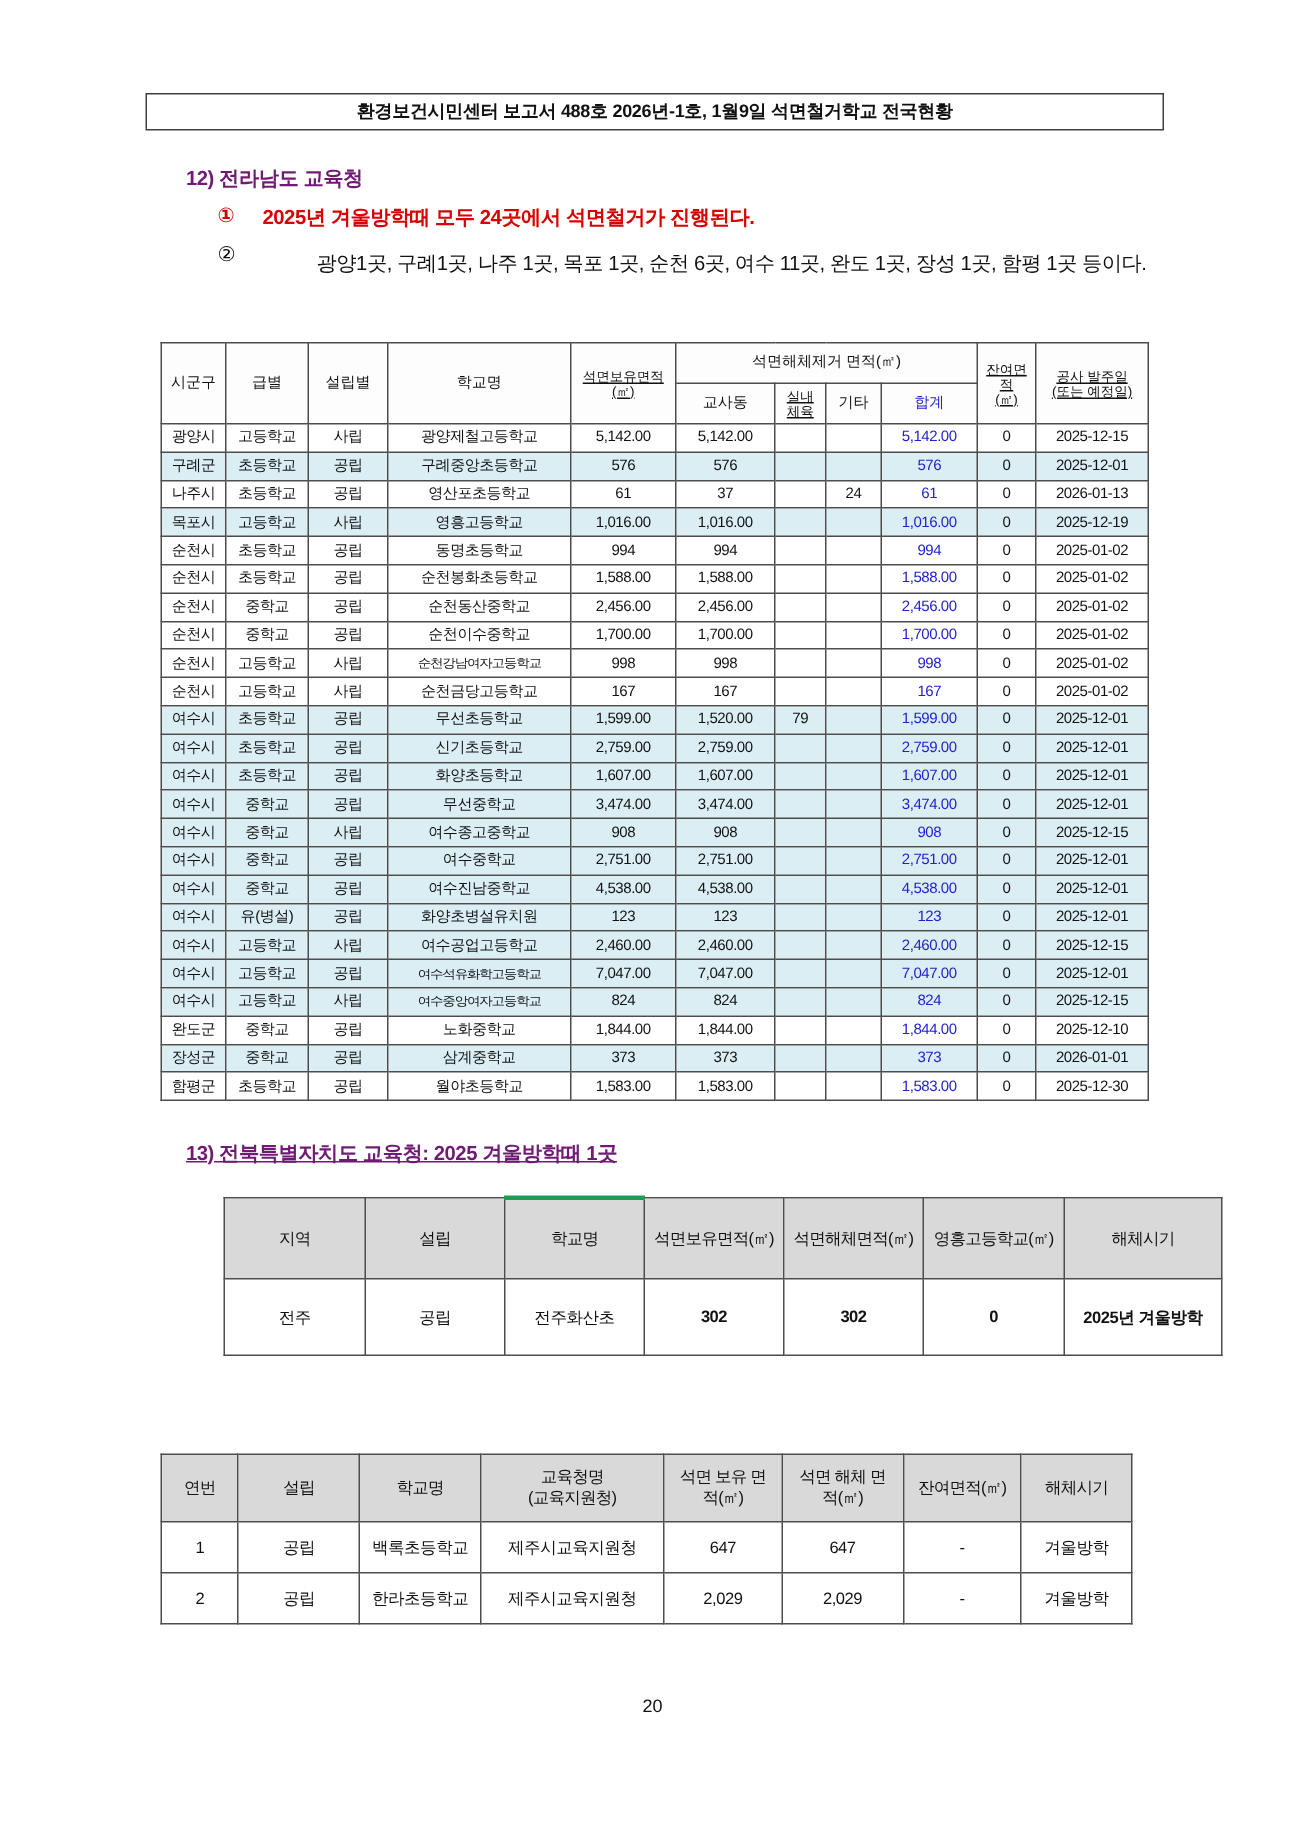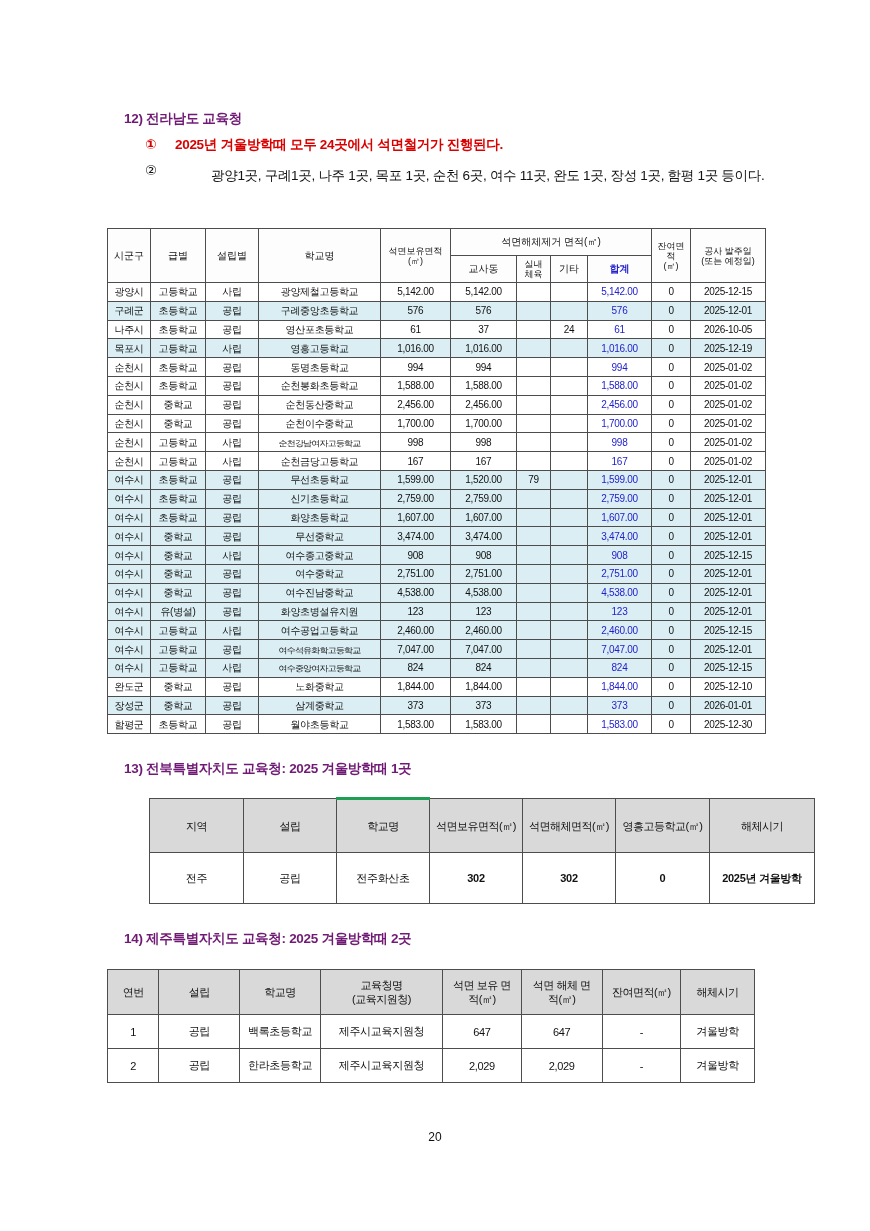--- a/index.html
+++ b/index.html
@@ -5,21 +5,21 @@
   html,body{margin:0;padding:0;background:#fff;}
   body{font-family:"Liberation Sans","DejaVu Sans",sans-serif;color:#111;}
   .page{position:relative;width:870px;height:1231px;margin:0 auto;background:#fff;overflow:hidden;}
 
   .title-box{position:absolute;top:62px;left:97px;width:677px;height:23px;
     border:1.5px solid #3f3f3f;display:flex;align-items:center;justify-content:center;}
   .title-box span{font-size:12px;font-weight:600;letter-spacing:-0.2px;}
 
   .sec-heading{position:absolute;left:124px;font-size:13.5px;font-weight:bold;color:#701a75;letter-spacing:-0.3px;}
   #sec12-heading{top:110px;}
-  #sec13-heading{top:760px;}
+  #sec13-heading{top:760px;text-decoration:underline;}
   #sec14-heading{top:930px;}
 
   .list-item{position:absolute;left:145px;display:flex;font-size:13.5px;letter-spacing:-0.3px;}
   .list-item .marker{width:30px;flex:0 0 30px;}
   #sec12-item1{top:136px;}
   #sec12-item1 .marker,#sec12-item1 .itext{color:#d90000;font-weight:bold;}
   #sec12-item2{top:162px;}
   #sec12-item2 .itext{width:592px;line-height:28px;margin-left:36px;}
 
   table{border-collapse:collapse;table-layout:fixed;}
@@ -27,22 +27,22 @@
   th{white-space:pre-line;font-weight:normal;}
 
   
   #t1{position:absolute;top:228px;left:107px;width:658px;font-size:10px;}
   #t1 th{background:#fdfdfd;font-size:10px;line-height:12px;padding:1px 0;}
   #t1 .h-top{height:27px;}
   #t1 .h-sub th{height:24px;}
   #t1 td{height:17.8px;padding:0 2px;line-height:11px;letter-spacing:-0.3px;}
   #t1 tr.hl td{background:#daeef3;}
   #t1 td.blue{color:#2222cc;}
-  #t1 th.blue{color:#2222cc;font-weight:bold;}
-  #t1 .small{font-size:9px;line-height:10px;}
+  #t1 th.blue{color:#2222cc;font-weight:normal;}
+  #t1 .small{font-size:9px;line-height:10px;text-decoration:underline;}
   .squish{display:inline-block;width:88px;font-size:9px;line-height:7px;
     letter-spacing:-0.8px;word-break:break-all;transform:scaleY(0.9);}
 
   
   #t2{position:absolute;top:797px;left:107px;width:665px;font-size:11px;margin-left:42px;}
   #t2 th{background:#d9d9d9;height:50px;line-height:14px;letter-spacing:-0.5px;}
   #t2 td{height:48px;letter-spacing:-0.3px;}
   #t2 td.b{font-weight:bold;}
   #t2 th.sel-top{border-top:3px solid #1f9d55;}
 
@@ -51,20 +51,23 @@
   #t3 th{background:#d9d9d9;height:42px;line-height:14px;letter-spacing:-0.5px;}
   #t3 td{height:31px;letter-spacing:-0.3px;}
 
   .page-num{position:absolute;top:1130px;left:0;width:100%;text-align:center;font-size:12px;}
 </style>
 </head>
 <body>
 
 <div class="page">
 
+  <div class="title-box">
+    <span>환경보건시민센터 보고서 488호 2026년-1호, 1월9일 석면철거학교 전국현황</span>
+  </div>
 
   <div class="sec-heading" id="sec12-heading">12) 전라남도 교육청</div>
 
   <div class="list-item" id="sec12-item1">
     <span class="marker">①</span>
     <span class="itext">2025년 겨울방학때 모두 24곳에서 석면철거가 진행된다.</span>
   </div>
 
   <div class="list-item" id="sec12-item2">
     <span class="marker">②</span>
@@ -139,21 +142,21 @@
           <td>나주시</td>
           <td>초등학교</td>
           <td>공립</td>
           <td>영산포초등학교</td>
           <td>61</td>
           <td>37</td>
           <td></td>
           <td>24</td>
           <td class="blue">61</td>
           <td>0</td>
-          <td>2026-10-05</td>
+          <td>2026-01-13</td>
         </tr>
         <tr class="hl">
           <td>목포시</td>
           <td>고등학교</td>
           <td>사립</td>
           <td>영흥고등학교</td>
           <td>1,016.00</td>
           <td>1,016.00</td>
           <td></td>
           <td></td>
@@ -453,21 +456,20 @@
           <td>공립</td>
           <td>전주화산초</td>
           <td class="b">302</td>
           <td class="b">302</td>
           <td class="b">0</td>
           <td class="b">2025년 겨울방학</td>
         </tr>
       </tbody>
   </table>
 
-  <div class="sec-heading" id="sec14-heading">14) 제주특별자치도 교육청: 2025 겨울방학때 2곳</div>
 
   <table id="t3">
     <colgroup>
       <col style="width:51px">
         <col style="width:80px">
         <col style="width:80px">
         <col style="width:121px">
       <col style="width:78px">
         <col style="width:80px">
         <col style="width:78px">

